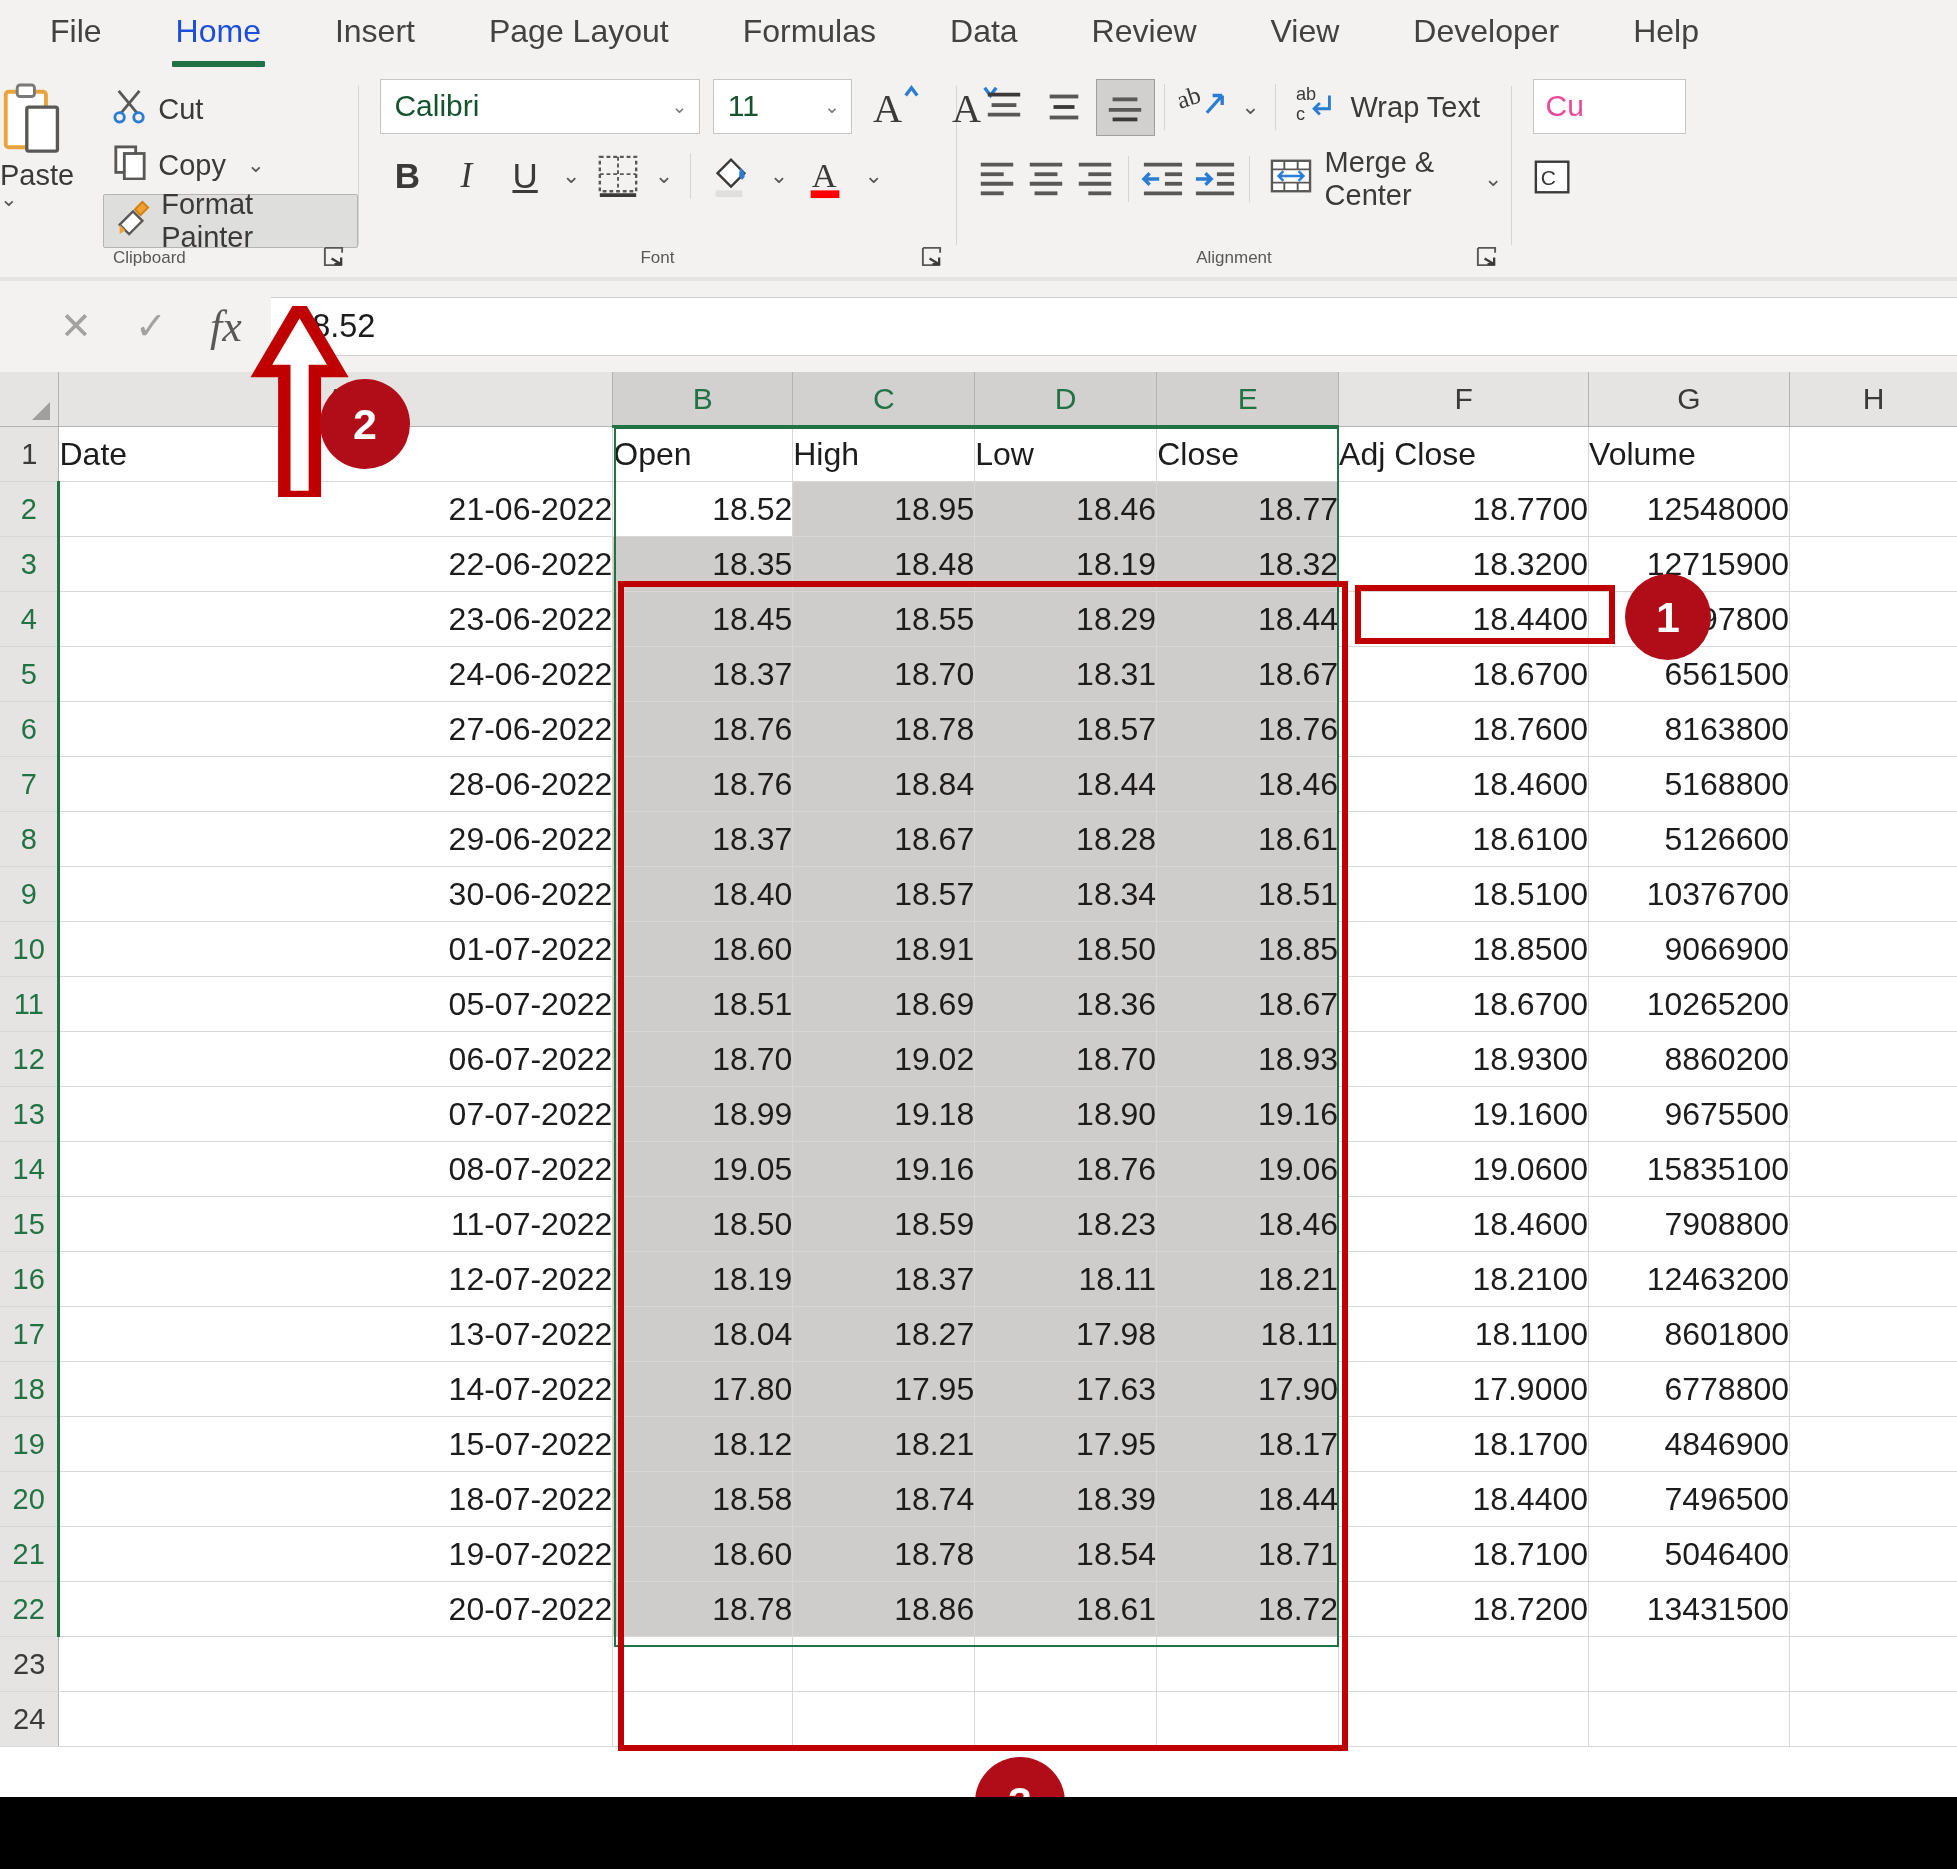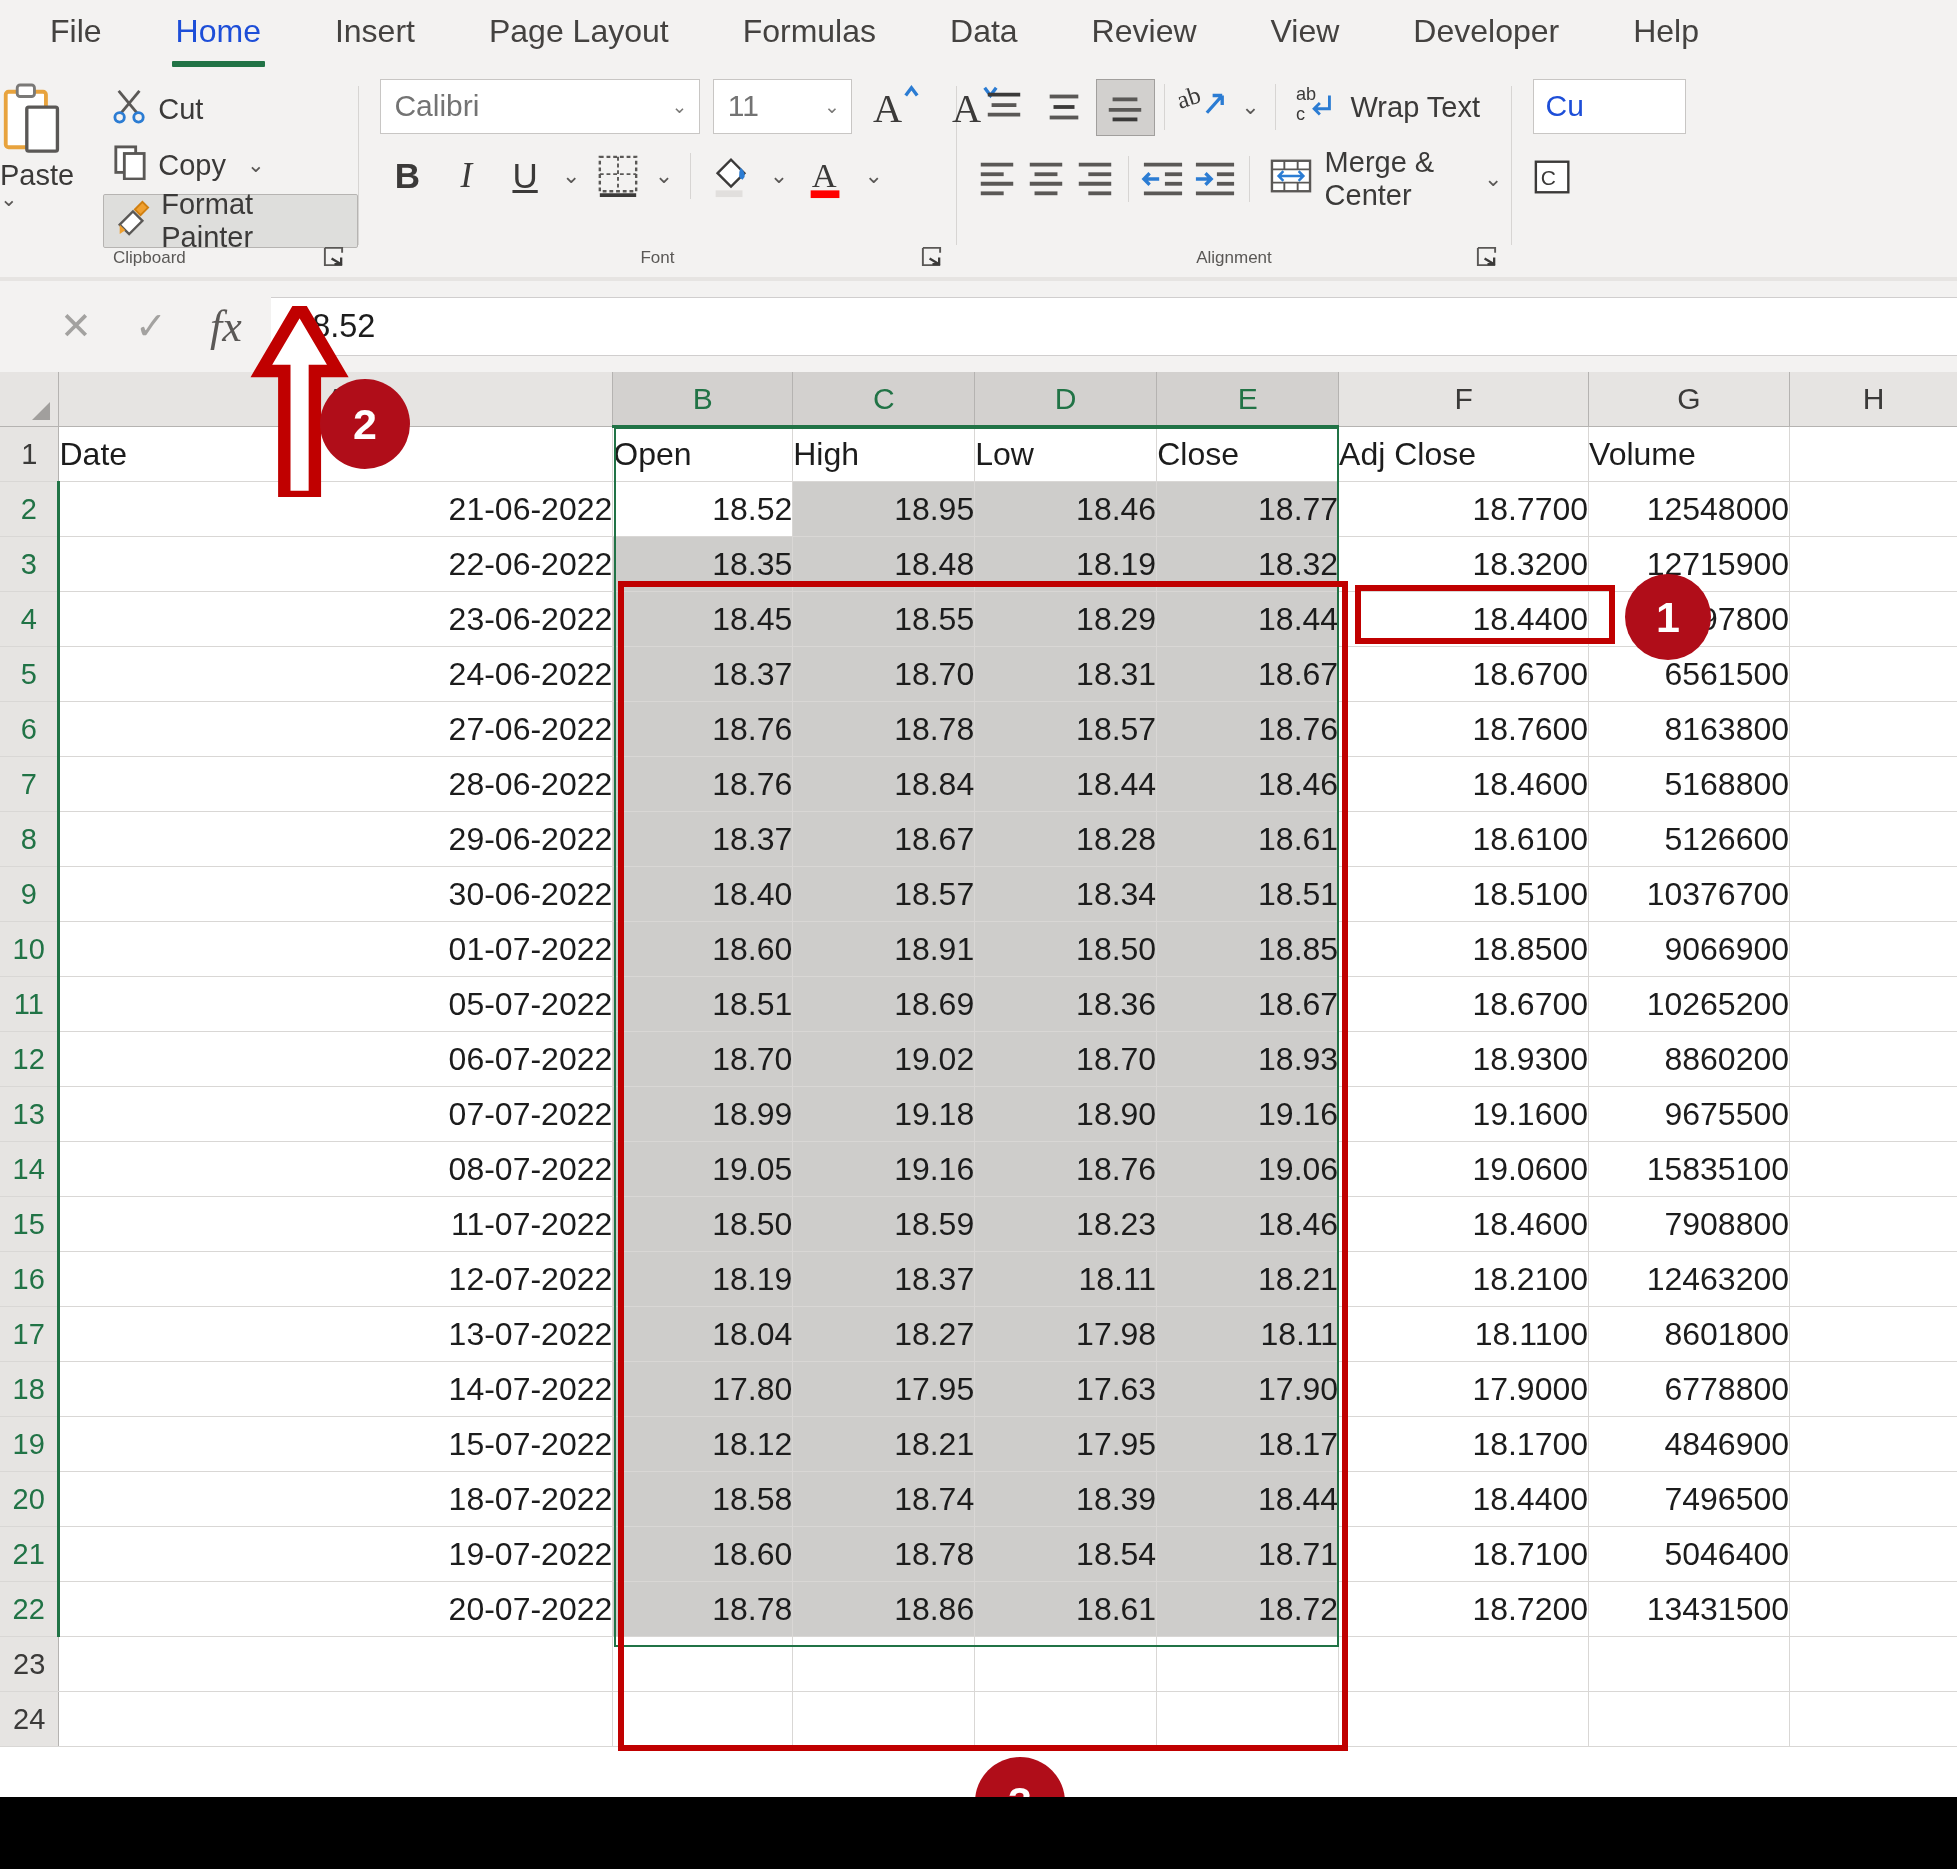--- a/index.html
+++ b/index.html
@@ -70,21 +70,21 @@
 
   
   .g-font{ width:597px; }
   .font-row1{ display:flex; align-items:center; gap:13.4px; padding-left:21px;}
   .font-row2{ display:flex; align-items:center; gap:3.8px; padding-left:21px; padding-top:15.3px;}
   .combo{
     background:#fff; border:1px solid #c8c6c4; height:55px;
     display:flex;align-items:center;justify-content:space-between;
     padding:0 11.5px 0 13.4px; font-size:30px; color:#1c1c1c;
   }
-  .combo .cv{ color:#737373; }
+  .combo .cv{ color:#14532d; }
   .combo.font-name{ width:320px;}
   .combo.font-size{ width:139px;}
   .btn-ic{
     height:55px;min-width:55px;display:flex;align-items:center;justify-content:center;
     font-size:32.5px;color:#3b3a39; padding:0 5.7px;
   }
   .bold{font-weight:bold;font-size:35px;}
   .ital{font-style:italic;font-family:"Liberation Serif",serif;font-size:35px;}
   .undl{text-decoration:underline;font-size:35px;}
   .caret{font-size:22px;color:#5a5856;padding:0 5.7px;}
@@ -101,21 +101,21 @@
   .lbl-btn{
     display:flex;align-items:center;gap:11.5px;font-size:29px;color:#3b3a39;
     height:57px;padding:0 9.6px;
   }
 
   
   .g-cut{ width:auto; flex:1; overflow:hidden;}
   .cut-col{ padding-left:21px; padding-top:7.6px;}
   .cut-box{
     background:#fff;border:1px solid #c8c6c4;height:55px;width:153px;
-    font-size:30px;color:#1d4ed8;display:flex;align-items:center;padding-left:11.5px;
+    font-size:30px;color:#ec4899;display:flex;align-items:center;padding-left:11.5px;
   }
   .cut-box2{ margin-top:15.3px; height:57px; width:153px; display:flex; align-items:center;}
 
   .ribbon-bottom-line{ height:3.8px;background:#e6e4e2;}
 
   
   .fbar{
     height:91px; background:#f3f2f1; display:flex; align-items:center;
     padding:0 0 0 11.5px; position:relative;
   }

